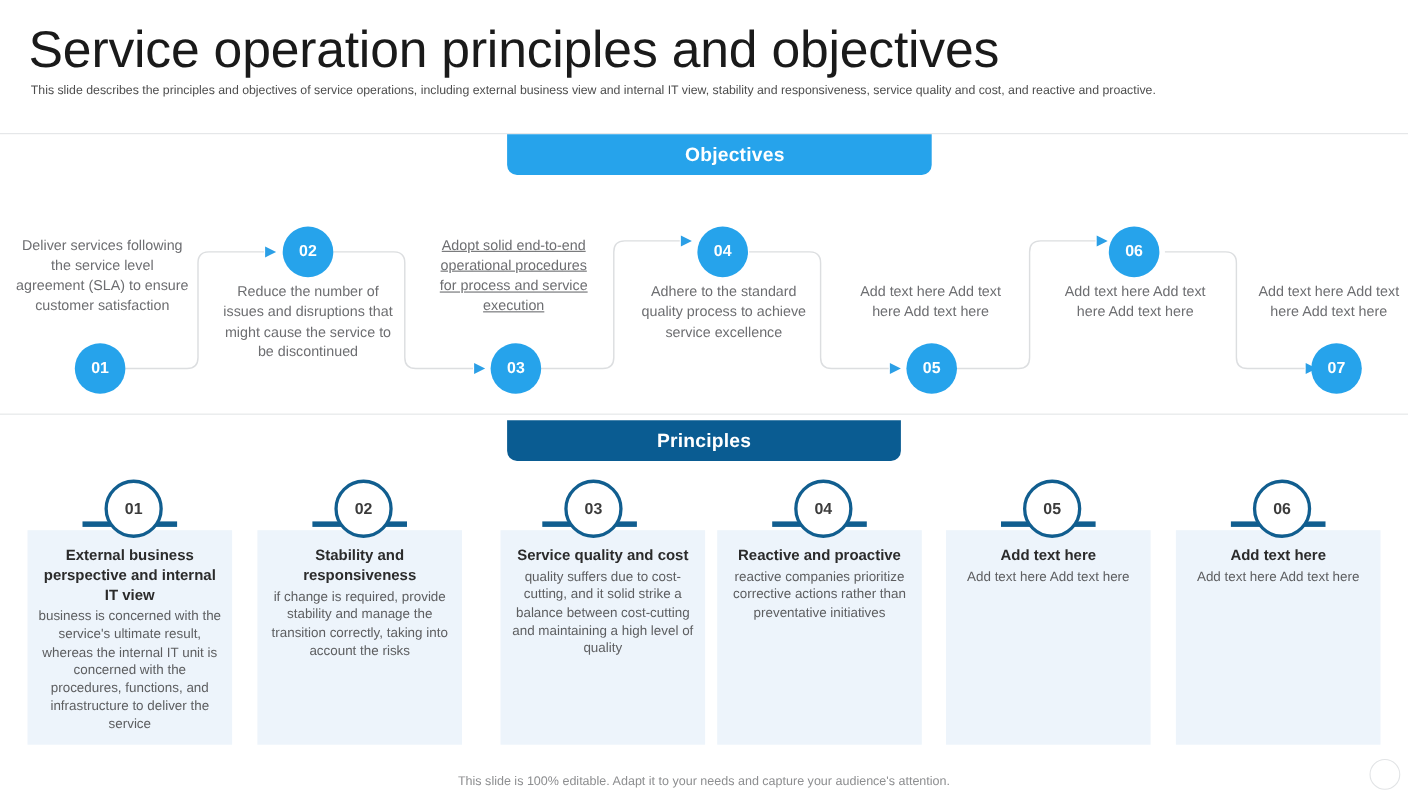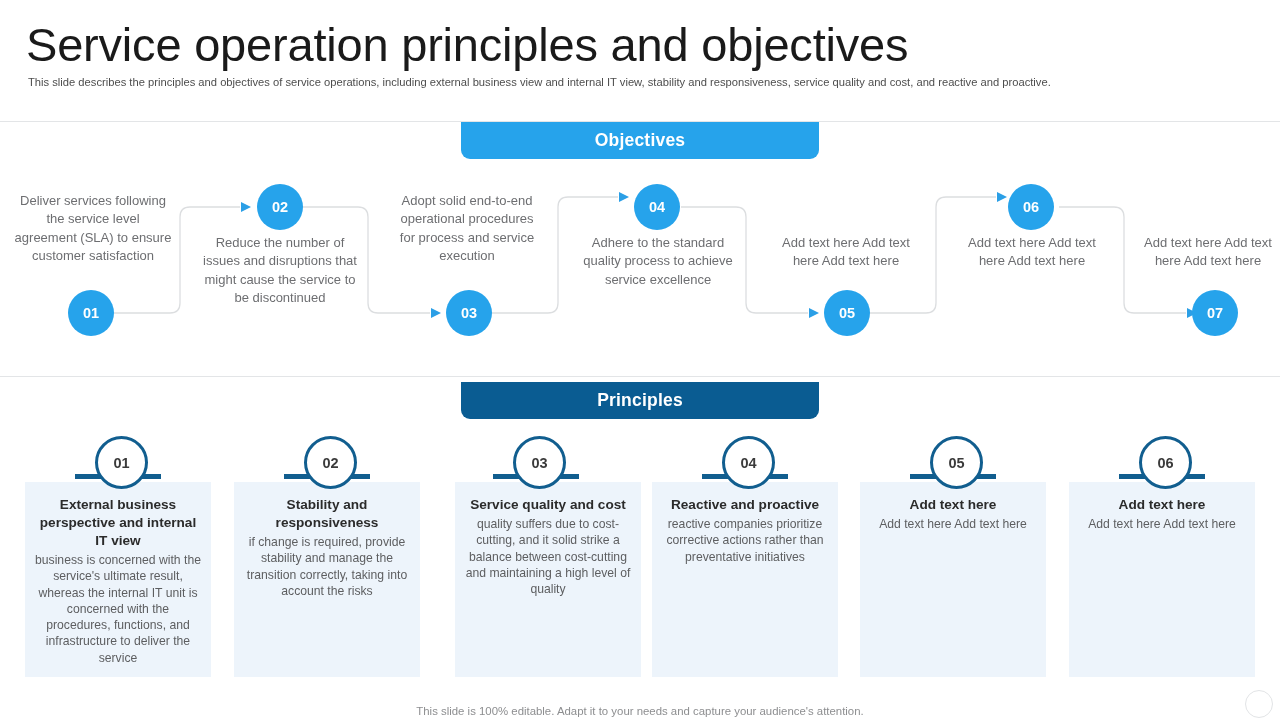--- a/index.html
+++ b/index.html
@@ -25,25 +25,25 @@
   .hrule.top{top:121px;}
   .hrule.mid{top:376px;}
 
   
   .banner{
     position:absolute;left:461px;width:358px;height:37px;
     border-radius:0 0 9px 9px;
     display:flex;align-items:center;justify-content:center;
     color:#ffffff;font-size:17.5px;font-weight:700;letter-spacing:.2px;
   }
-  .banner.objectives{top:122px;background:#26A3EB;}
+  .banner.objectives{top:122px;background:#26A3EB;padding-left:28px;}
   .banner.principles{top:382px;background:#0A5C92;}
 
   
-  .obj-layer{position:absolute;left:0;top:142px;width:1280px;height:226px;}
+  .obj-layer{position:absolute;left:0;top:164px;width:1280px;height:226px;}
   .obj-svg{position:absolute;left:0;top:0;}
 
   .obj-item{position:absolute;}
   .obj-text{
     position:absolute;text-align:center;font-size:13px;line-height:18.4px;
     color:#6d6e71;font-weight:400;
   }
   .obj-circle{
     position:absolute;width:46px;height:46px;border-radius:50%;
     background:#26A3EB;color:#ffffff;font-size:14.5px;font-weight:700;
@@ -120,21 +120,21 @@
       <div class="obj-text" style="left:14px;top:50px;width:158px;">Deliver services following the service level agreement (SLA) to ensure customer satisfaction</div>
       <div class="obj-circle" style="left:68px;top:148px;">01</div>
     </div>
 
     <div class="obj-item">
       <div class="obj-text" style="left:203px;top:92px;width:154px;">Reduce the number of issues and disruptions that might cause the service to be discontinued</div>
       <div class="obj-circle" style="left:257px;top:42px;">02</div>
     </div>
 
     <div class="obj-item">
-      <div class="obj-text" style="left:392px;top:50px;width:150px;">Adopt solid end-to-end operational procedures for process and service execution</div>
+      <div class="obj-text" style="left:392px;top:50px;width:150px;text-decoration:underline;">Adopt solid end-to-end operational procedures for process and service execution</div>
       <div class="obj-circle" style="left:446px;top:148px;">03</div>
     </div>
 
     <div class="obj-item">
       <div class="obj-text" style="left:582px;top:92px;width:152px;">Adhere to the standard quality process to achieve service excellence</div>
       <div class="obj-circle" style="left:634px;top:42px;">04</div>
     </div>
 
     <div class="obj-item">
       <div class="obj-text" style="left:770px;top:92px;width:152px;">Add text here Add text here Add text here</div>

